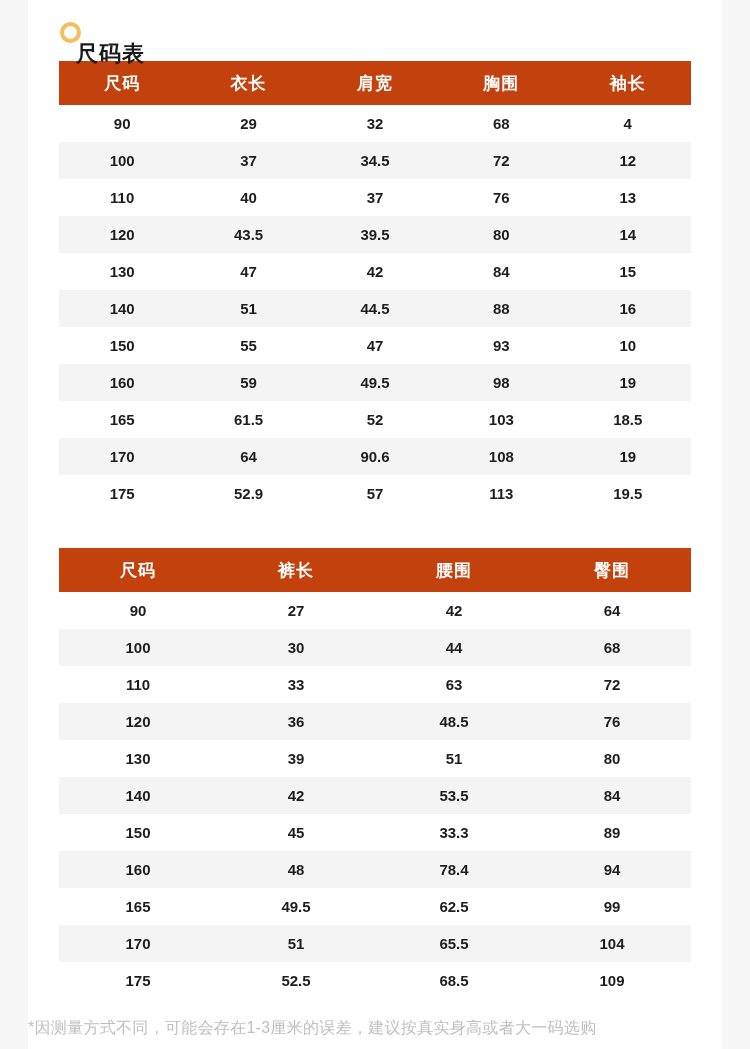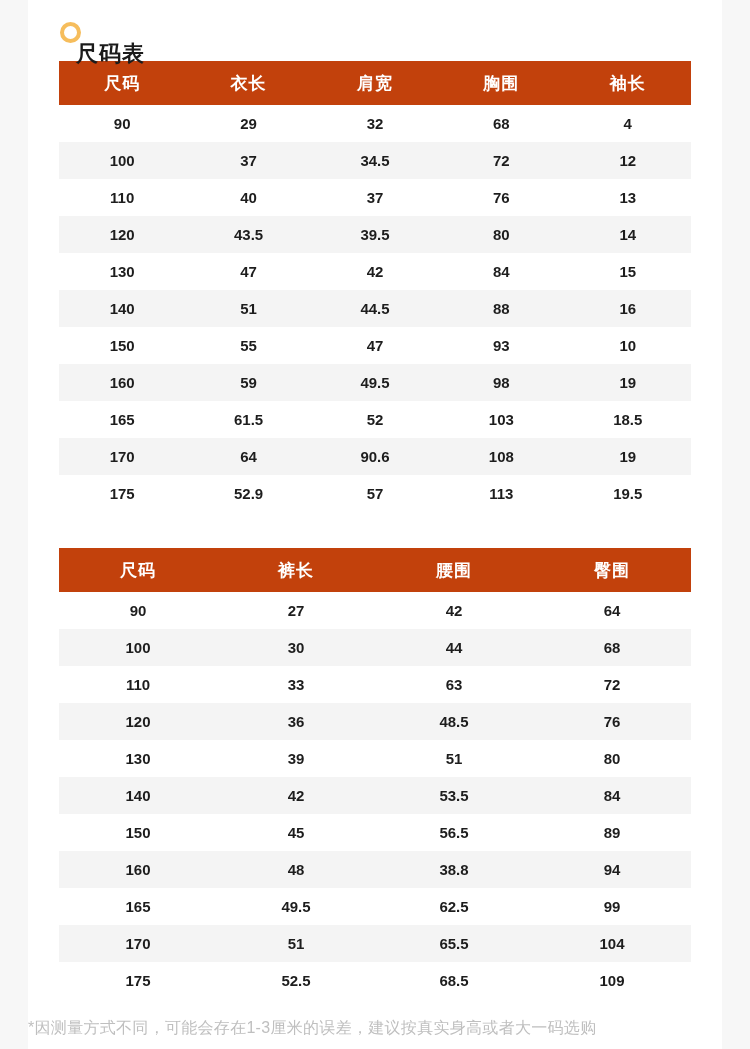--- a/index.html
+++ b/index.html
@@ -237,27 +237,27 @@
       </tr>
       <tr>
         <td>140</td>
         <td>42</td>
         <td>53.5</td>
         <td>84</td>
       </tr>
       <tr>
         <td>150</td>
         <td>45</td>
-        <td>56.5</td>
+        <td>33.3</td>
         <td>89</td>
       </tr>
       <tr>
         <td>160</td>
         <td>48</td>
-        <td>38.8</td>
+        <td>78.4</td>
         <td>94</td>
       </tr>
       <tr>
         <td>165</td>
         <td>49.5</td>
         <td>62.5</td>
         <td>99</td>
       </tr>
       <tr>
         <td>170</td>

